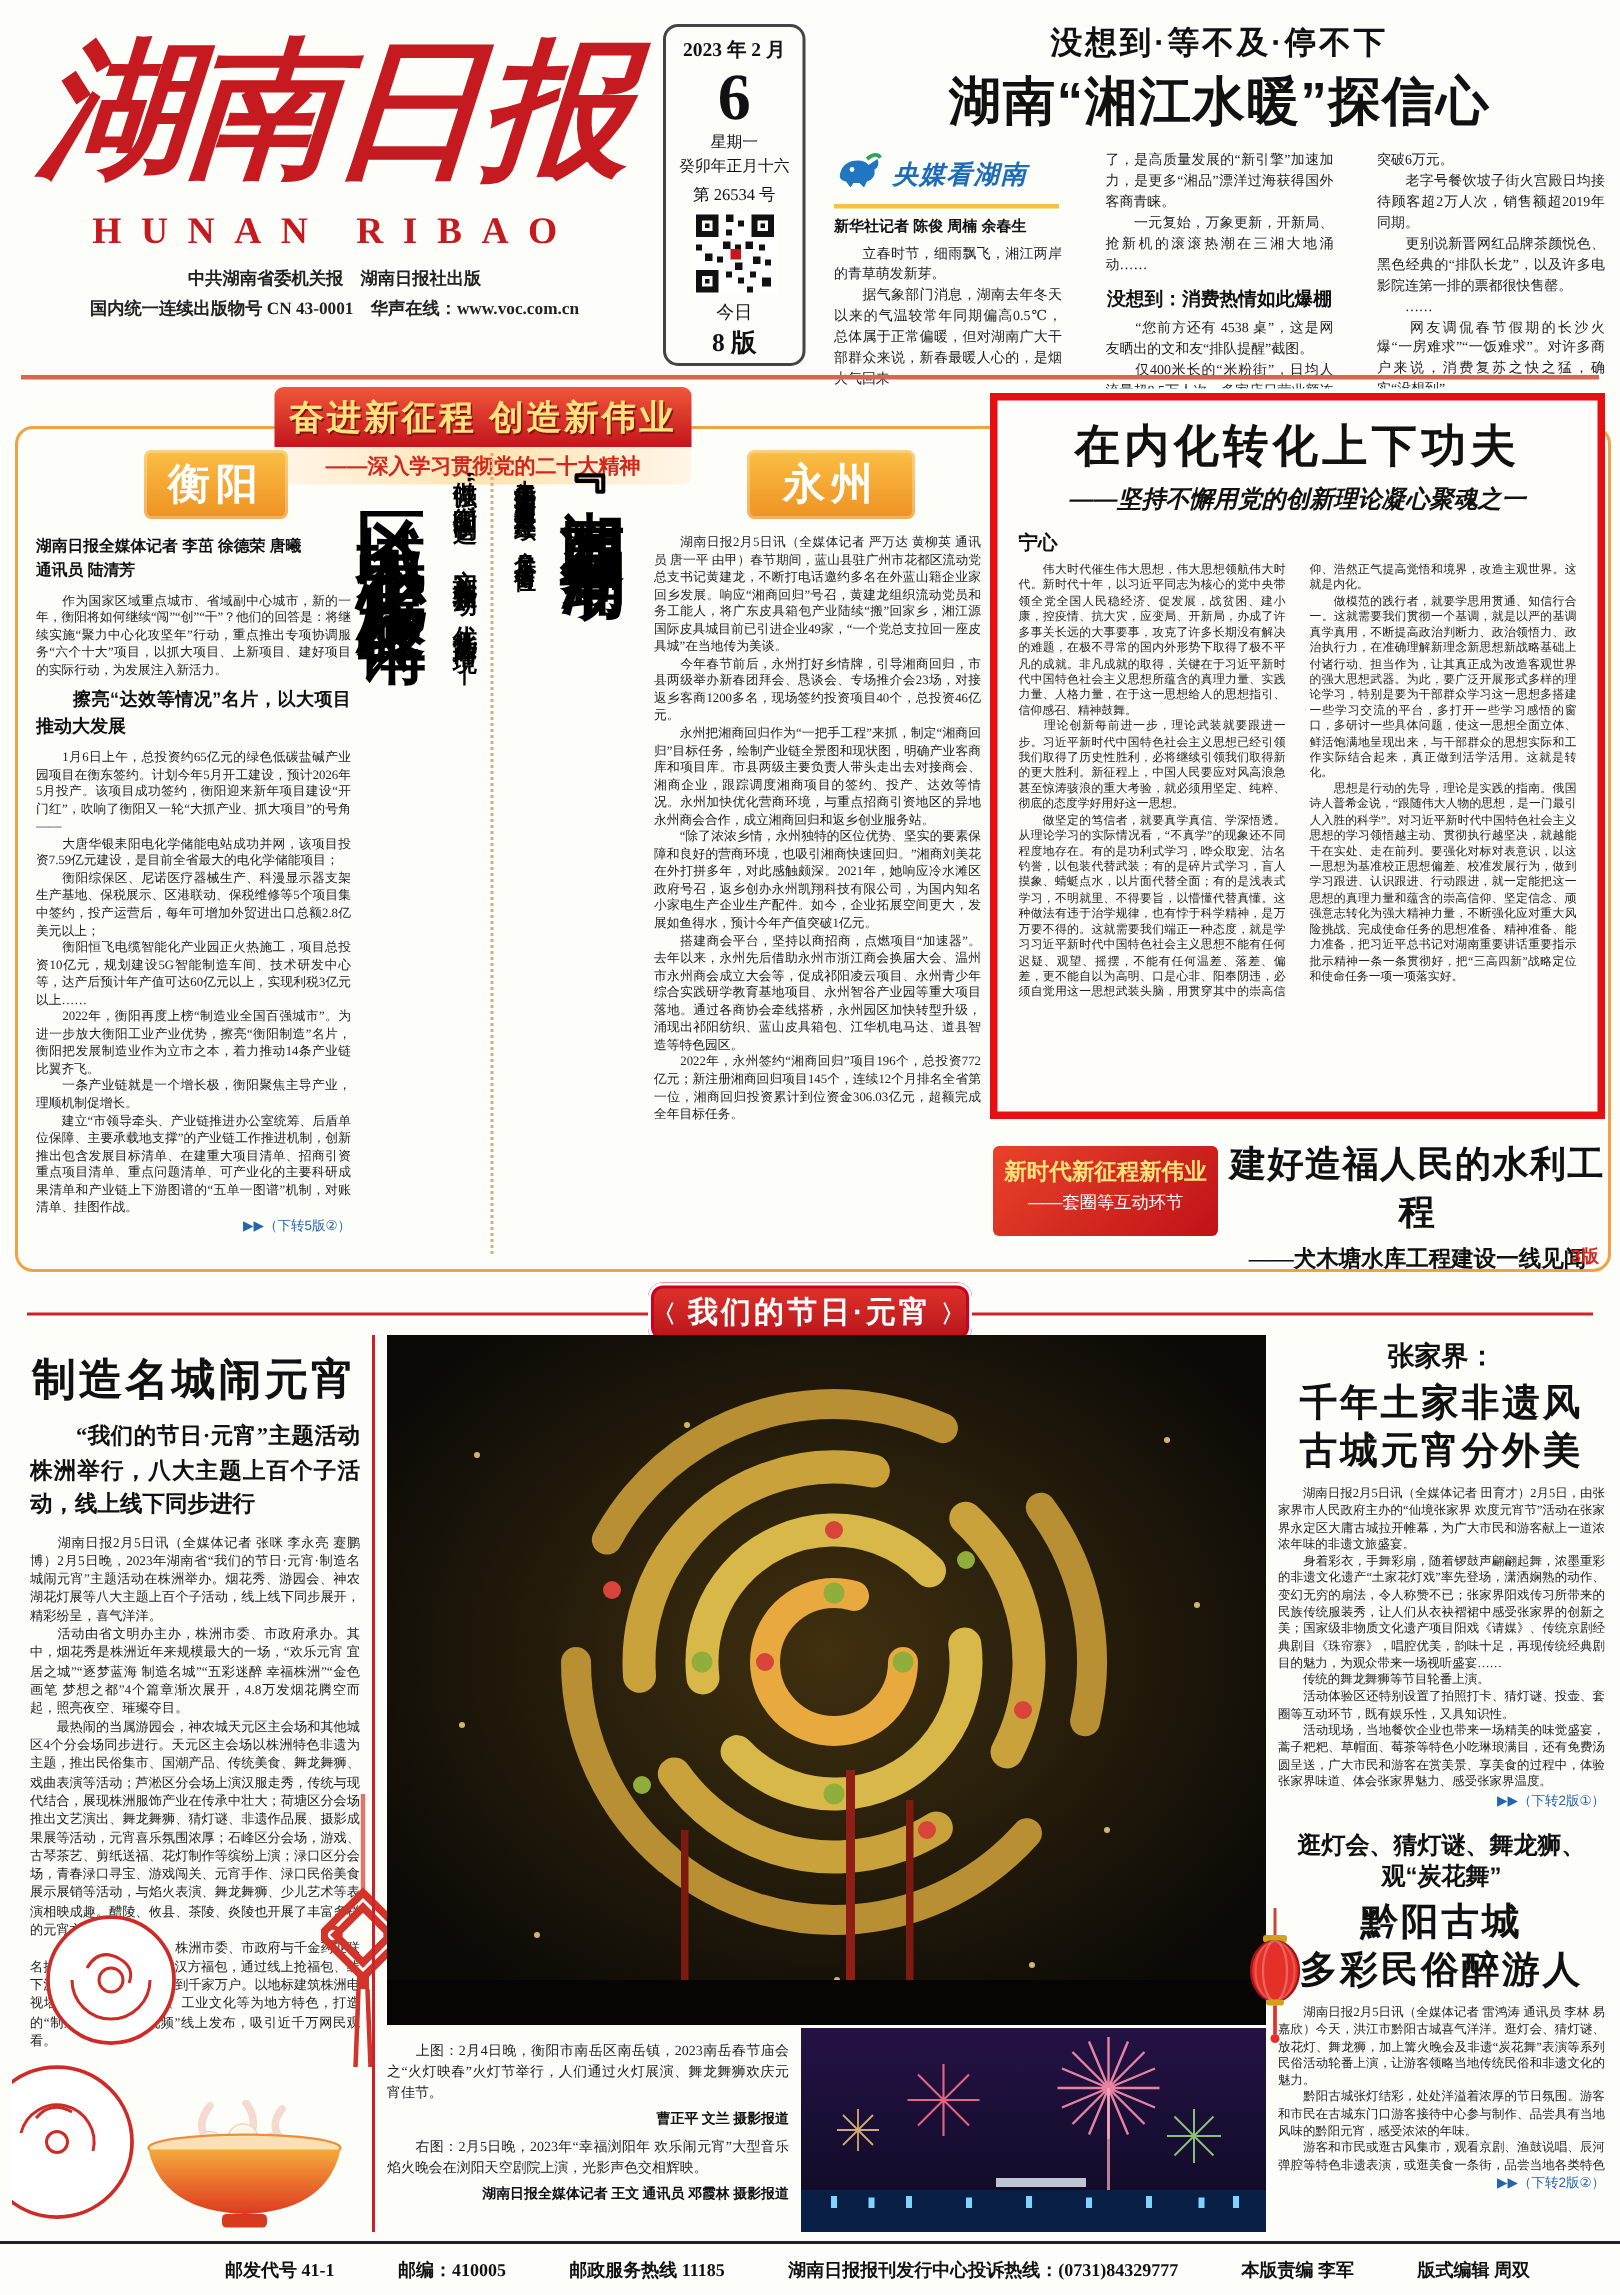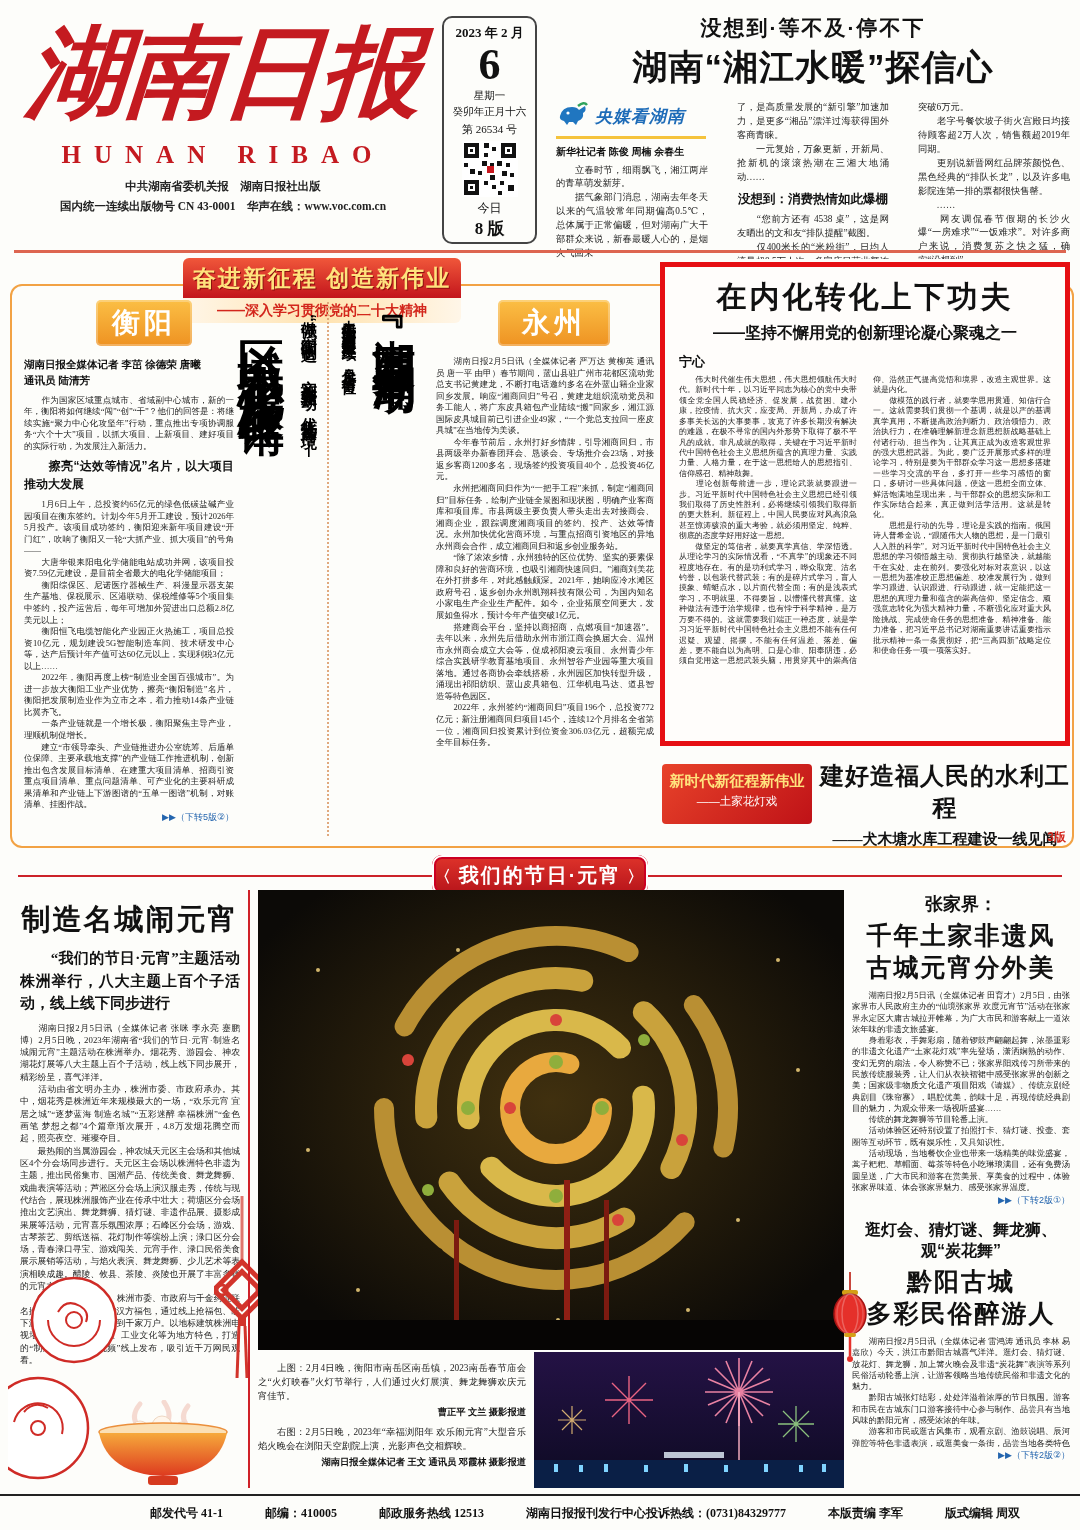--- a/index.html
+++ b/index.html
@@ -59,21 +59,21 @@
               white-space:pre-line;margin-bottom:6px;}
   .col-subhead{font-family:var(--sans);font-weight:900;font-size:12px;line-height:1.45;
                margin:6px 0;white-space:pre-line;text-align:justify;word-break:break-all;}
   .vtitle{writing-mode:vertical-rl;font-family:var(--sans);font-weight:900;color:#000;
           text-align:start;}
   .vsub{writing-mode:vertical-rl;font-family:var(--sans);font-weight:bold;color:#000;}
   .vdotted{border-left:2px dotted #e0a97e;}
   
   .redbox{border:5px solid #e60f13;background:#fffdfb;box-sizing:border-box;padding:10px 14px 6px;}
   .nx-title{font-family:var(--serif);font-weight:900;font-size:30px;letter-spacing:3px;text-align:center;}
-  .nx-sub{font-family:var(--sans);font-weight:900;font-size:16px;text-align:center;margin-top:5px;}
+  .nx-sub{font-family:var(--sans);font-weight:900;font-size:16px;text-align:center;margin-top:5px;font-style:italic;}
   .nx-author{font-family:var(--sans);font-weight:900;font-size:13px;margin:9px 0 4px;}
   .nx-text{column-count:2;column-gap:16px;font-size:7.9px;line-height:1.32;height:352px;
            overflow:hidden;color:#222;}
   
   .sl-badge{background:linear-gradient(135deg,#e8432a,#bf1217);border-radius:4px;color:#fff;
             text-align:center;padding-top:8px;box-sizing:border-box;}
   .sl-badge .l1{font-family:var(--sans);font-weight:900;font-size:15px;color:#ffe37d;}
   .sl-badge .l2{font-family:var(--sans);font-size:11.5px;margin-top:3px;}
   .sl-title{font-family:var(--sans);font-weight:900;font-size:24px;letter-spacing:1px;text-align:center;}
   .sl-sub{font-family:var(--serif);font-weight:900;font-size:15px;text-align:center;margin-top:6px;}
@@ -249,21 +249,21 @@
     <div class="nx-text body-text">　　伟大时代催生伟大思想，伟大思想领航伟大时代。新时代十年，以习近平同志为核心的党中央带领全党全国人民稳经济、促发展，战贫困、建小康，控疫情、抗大灾，应变局、开新局，办成了许多事关长远的大事要事，攻克了许多长期没有解决的难题，在极不寻常的国内外形势下取得了极不平凡的成就。非凡成就的取得，关键在于习近平新时代中国特色社会主义思想所蕴含的真理力量、实践力量、人格力量，在于这一思想给人的思想指引、信仰感召、精神鼓舞。
 　　理论创新每前进一步，理论武装就要跟进一步。习近平新时代中国特色社会主义思想已经引领我们取得了历史性胜利，必将继续引领我们取得新的更大胜利。新征程上，中国人民要应对风高浪急甚至惊涛骇浪的重大考验，就必须用坚定、纯粹、彻底的态度学好用好这一思想。
 　　做坚定的笃信者，就要真学真信、学深悟透。从理论学习的实际情况看，“不真学”的现象还不同程度地存在。有的是功利式学习，哗众取宠、沽名钓誉，以包装代替武装；有的是碎片式学习，盲人摸象、蜻蜓点水，以片面代替全面；有的是浅表式学习，不明就里、不得要旨，以懵懂代替真懂。这种做法有违于治学规律，也有悖于科学精神，是万万要不得的。这就需要我们端正一种态度，就是学习习近平新时代中国特色社会主义思想不能有任何迟疑、观望、摇摆，不能有任何温差、落差、偏差，更不能自以为高明、口是心非、阳奉阴违，必须自觉用这一思想武装头脑，用贯穿其中的崇高信仰、浩然正气提高觉悟和境界，改造主观世界。这就是内化。
 　　做模范的践行者，就要学思用贯通、知信行合一。这就需要我们贯彻一个基调，就是以严的基调真学真用，不断提高政治判断力、政治领悟力、政治执行力，在准确理解新理念新思想新战略基础上付诸行动、担当作为，让其真正成为改造客观世界的强大思想武器。为此，要广泛开展形式多样的理论学习，特别是要为干部群众学习这一思想多搭建一些学习交流的平台，多打开一些学习感悟的窗口，多研讨一些具体问题，使这一思想全面立体、鲜活饱满地呈现出来，与干部群众的思想实际和工作实际结合起来，真正做到活学活用。这就是转化。
 　　思想是行动的先导，理论是实践的指南。俄国诗人普希金说，“跟随伟大人物的思想，是一门最引人入胜的科学”。对习近平新时代中国特色社会主义思想的学习领悟越主动、贯彻执行越坚决，就越能干在实处、走在前列。要强化对标对表意识，以这一思想为基准校正思想偏差、校准发展行为，做到学习跟进、认识跟进、行动跟进，就一定能把这一思想的真理力量和蕴含的崇高信仰、坚定信念、顽强意志转化为强大精神力量，不断强化应对重大风险挑战、完成使命任务的思想准备、精神准备、能力准备，把习近平总书记对湖南重要讲话重要指示批示精神一条一条贯彻好，把“三高四新”战略定位和使命任务一项一项落实好。</div>
   </div>
 
   <div class="abs" style="left:660px;top:756px;width:410px;height:90px;">
     <div class="abs sl-badge" style="left:2px;top:8px;width:150px;height:60px;">
       <div class="l1">新时代新征程新伟业</div>
-      <div class="l2">——土家花灯戏</div>
+      <div class="l2">——套圈等互动环节</div>
     </div>
     <div class="abs" style="left:160px;top:4px;width:250px;">
       <div class="sl-title">建好造福人民的水利工程</div>
       <div class="sl-sub">——犬木塘水库工程建设一线见闻</div>
     </div>
     <div class="abs sl-page" style="right:4px;bottom:0;width:60px;">3版</div>
   </div>
 
   <div class="abs fest-line" style="left:18px;top:875px;width:1044px;"></div>
   <div class="abs fest-badge" style="left:432px;top:855px;width:216px;height:40px;">我们的节日·元宵</div>
@@ -456,19 +456,19 @@
       <ellipse cx="20" cy="42" rx="13" ry="20" fill="none" stroke="#ffffff" stroke-opacity="0.18" stroke-width="1.5"></ellipse>
       <rect x="14" y="61" width="12" height="4" rx="2" fill="#d4a017"></rect>
       <line x1="20" y1="65" x2="20" y2="84" stroke="#e5302a" stroke-width="2.5"></line>
       <circle cx="20" cy="87" r="3" fill="#e5302a"></circle>
     </svg>
   </div>
 
   <div class="abs footer" style="left:0;top:1494px;width:1080px;">
     <span>邮发代号 41-1</span>
     <span>邮编：410005</span>
-    <span>邮政服务热线 12513</span>
+    <span>邮政服务热线 11185</span>
     <span>湖南日报报刊发行中心投诉热线：(0731)84329777</span>
     <span>本版责编 李军</span>
     <span>版式编辑 周双</span>
   </div>
 
 </div>
 
 </body></html>

